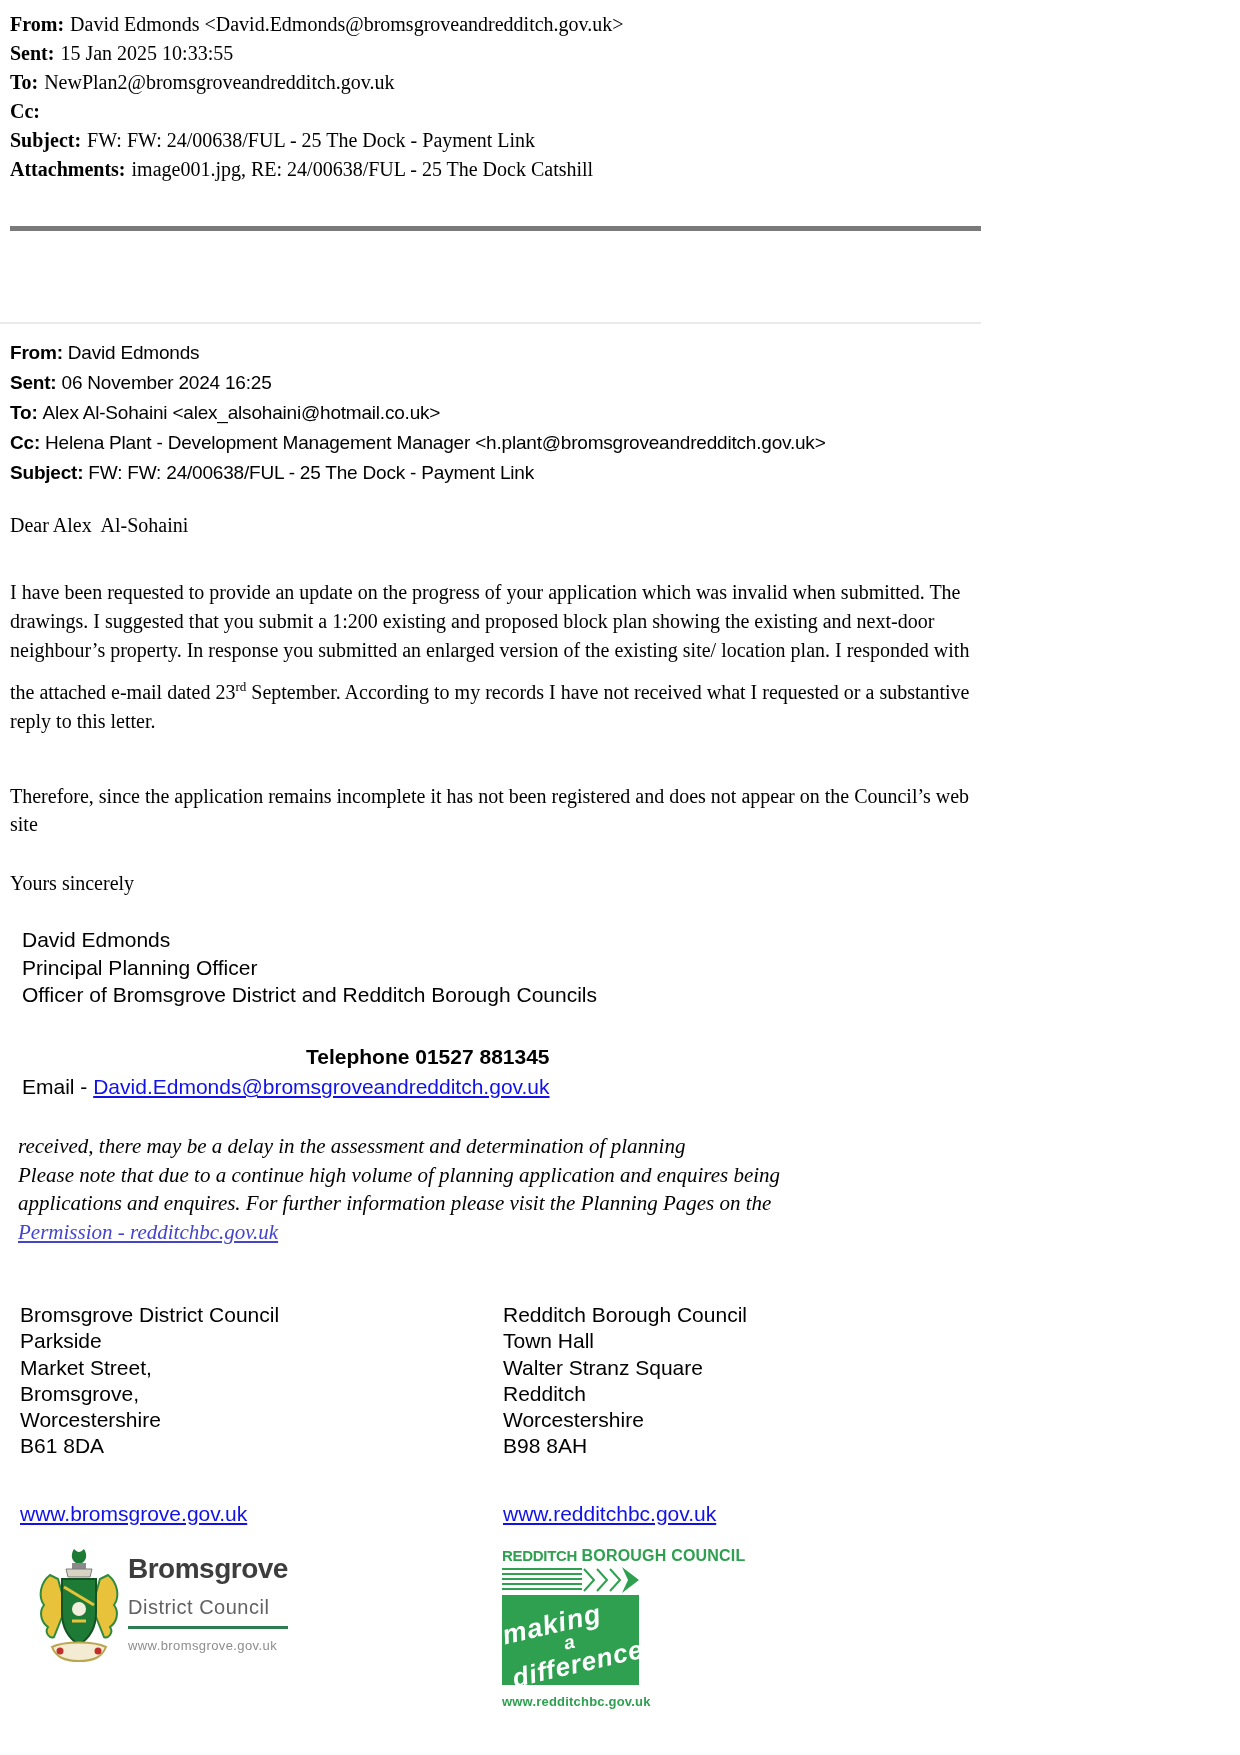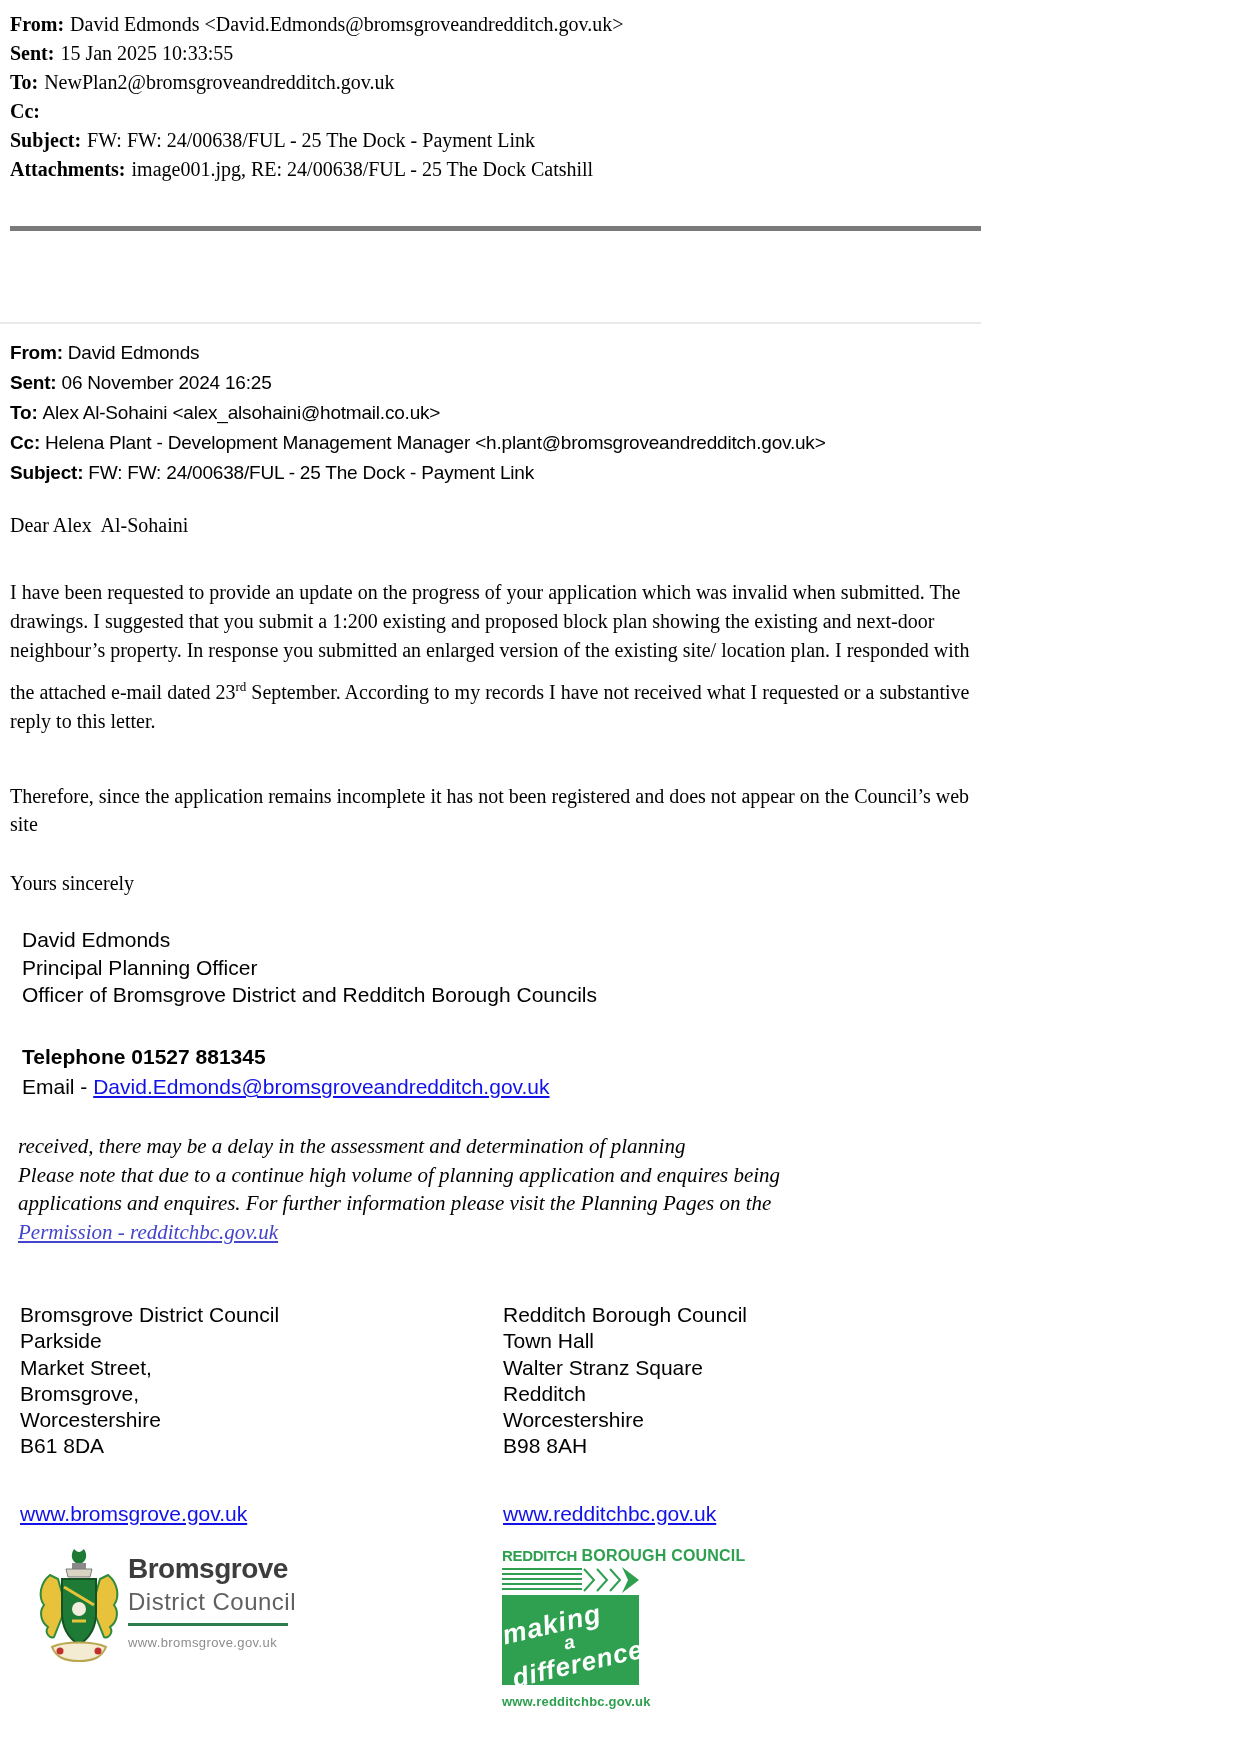--- a/index.html
+++ b/index.html
@@ -22,21 +22,21 @@
   .line-sup{margin-top:7px;}
   sup{font-size:13px;}
   .para2{position:absolute;left:10px;top:782px;font-size:20px;line-height:28px;}
   .para2 .bline{display:block;}
   .closing{position:absolute;left:10px;top:872px;font-size:20px;}
   
   .sig{position:absolute;left:22px;top:926px;font-family:"Liberation Sans", sans-serif;
        font-size:21px;line-height:27.5px;}
   .tel{position:absolute;left:22px;top:1042px;font-family:"Liberation Sans", sans-serif;
        font-size:21px;line-height:30px;}
-  .tel .telline{font-weight:bold;}
+  .tel .telline{font-weight:bold;text-align:right;}
   a.plainlink{color:#1212e8;text-decoration:underline;cursor:pointer;}
   a.itlink{color:#4444cc;text-decoration:underline;cursor:pointer;font-style:italic;}
   
   .notice{position:absolute;left:18px;top:1132px;font-size:21px;line-height:28.6px;
           font-style:italic;}
   .notice .bline{display:block;}
   
   .addr{position:absolute;top:1302px;font-family:"Liberation Sans", sans-serif;
         font-size:21px;line-height:26.3px;}
   .addr-left{left:20px;}
@@ -44,21 +44,21 @@
   .addr .bline{display:block;}
   .urlrow{position:absolute;top:1502px;font-family:"Liberation Sans", sans-serif;font-size:21px;}
   .url-left{left:20px;}
   .url-right{left:503px;}
   
   .bdc-logo{position:absolute;left:30px;top:1545px;width:260px;height:135px;
             font-family:"Liberation Sans", sans-serif;}
   .bdc-crest{position:absolute;left:6px;top:2px;}
   .bdc-text{position:absolute;left:98px;top:8px;width:170px;}
   .bdc-name{font-size:28px;font-weight:bold;color:#3d3d3d;letter-spacing:-0.5px;}
-  .bdc-sub{font-size:24px;color:#616161;letter-spacing:0.5px;margin-top:3px;}
+  .bdc-sub{font-size:20px;color:#616161;letter-spacing:0.5px;margin-top:11px;}
   .bdc-rule{width:160px;height:3px;background:#2e7d4f;margin-top:7px;}
   .bdc-url{font-size:13px;color:#8d8d8d;margin-top:9px;letter-spacing:0.4px;}
   
   .rbc-logo{position:absolute;left:502px;top:1547px;width:160px;
             font-family:"Liberation Sans", sans-serif;color:#2ea04f;}
   .rbc-head{white-space:nowrap;}
   .rbc-title{font-size:15px;font-weight:bold;letter-spacing:-0.3px;}
   .rbc-subtitle{font-size:16px;font-weight:600;letter-spacing:0.2px;}
   .rbc-stripes{display:block;margin-top:2px;}
   .rbc-box{width:137px;height:90px;background:#2ea04f;margin-top:2px;position:relative;overflow:hidden;}

